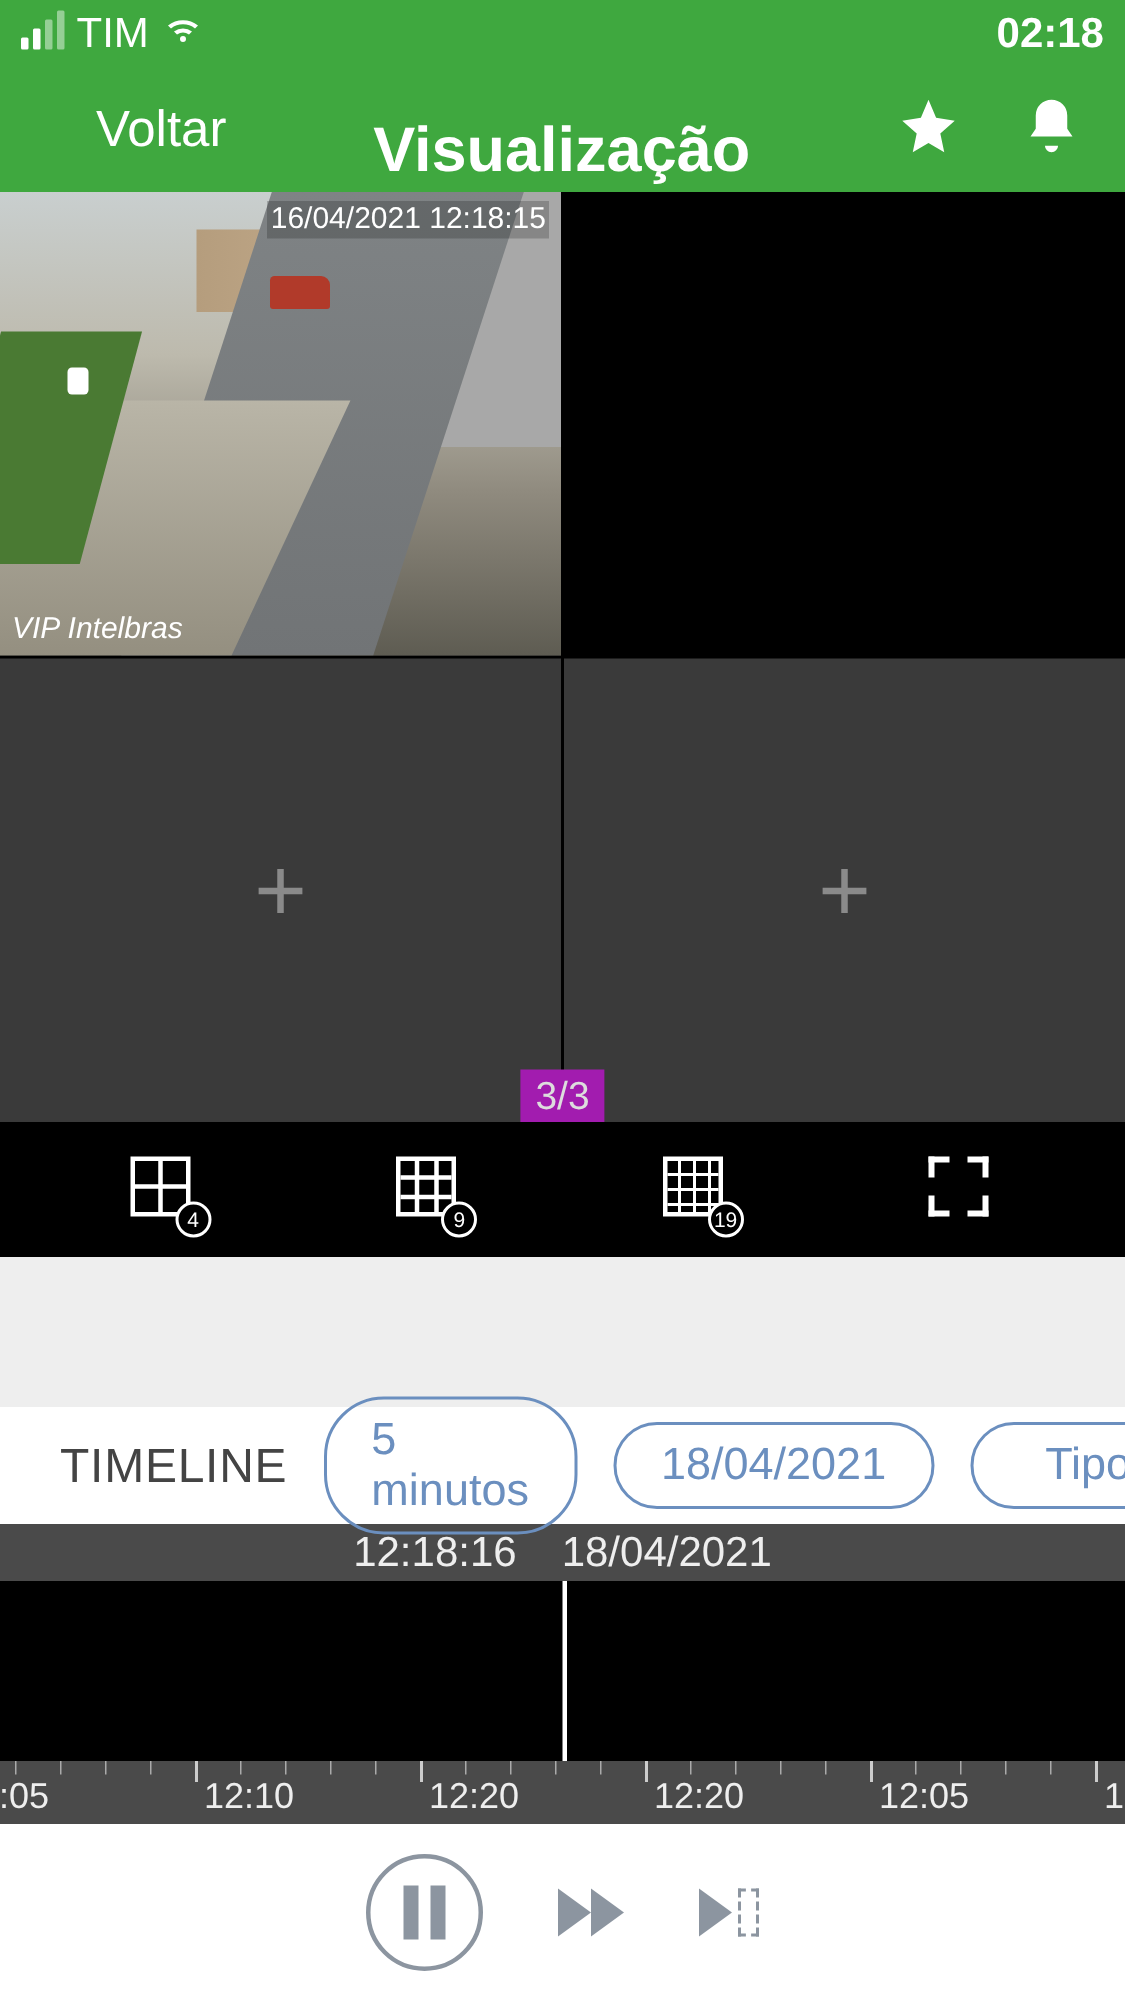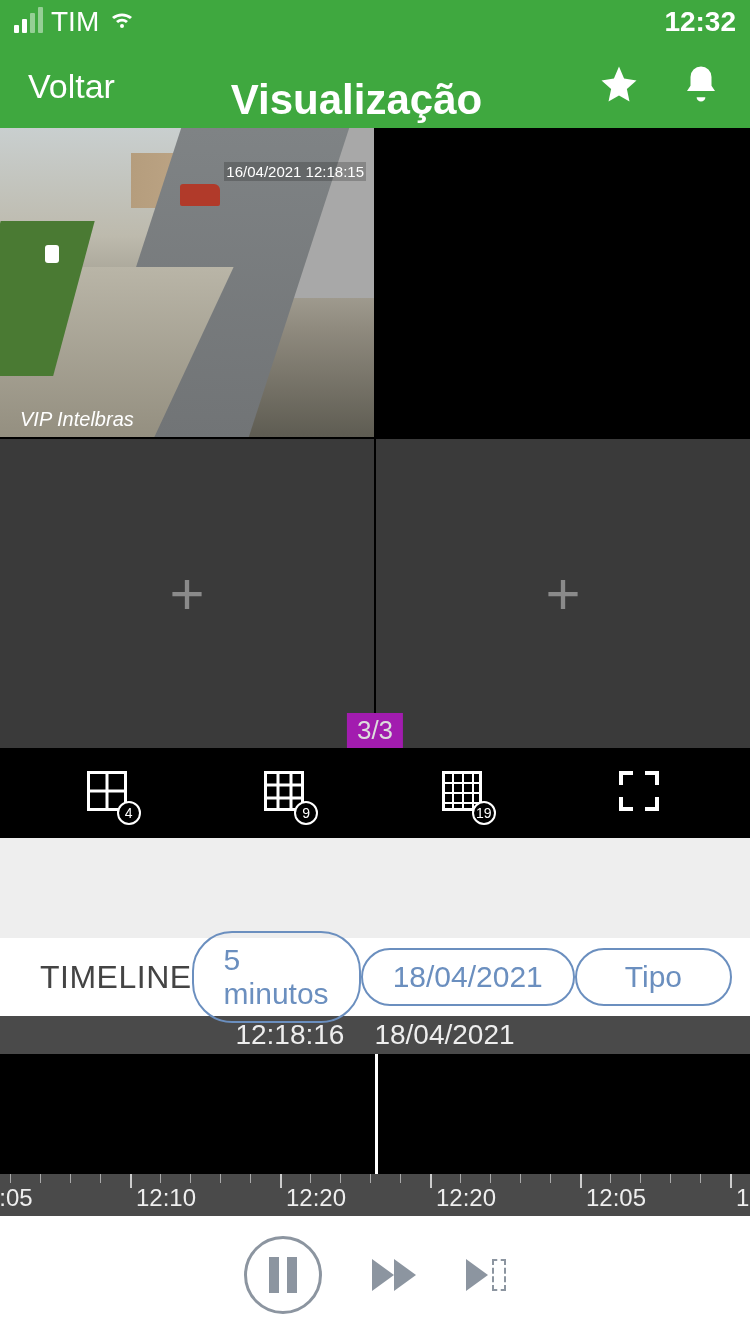--- a/index.html
+++ b/index.html
@@ -7,38 +7,38 @@
   .status-bar { height: 44px; background: #3fa83f; display: flex; align-items: center; justify-content: space-between; padding: 0 14px; color: #fff; font-size: 28px; font-weight: 500; }
   .status-left, .status-right { display: flex; align-items: center; gap: 8px; }
   .signal-bars { display: flex; align-items: flex-end; gap: 3px; height: 22px; }
   .signal-bars span { width: 5px; background: #fff; border-radius: 1px; }
   .signal-bars span.dim { background: rgba(255,255,255,0.45); }
   .battery { width: 50px; height: 24px; border: 2px solid rgba(255,255,255,0.6); border-radius: 5px; position: relative; }
   .battery::after { content:""; position:absolute; right:-6px; top:7px; width:4px; height:10px; background:rgba(255,255,255,0.6); border-radius:0 2px 2px 0; }
   .battery-fill { position:absolute; left:2px; top:2px; bottom:2px; width:14%; background:#ff3b30; border-radius:2px; }
 
   .nav-bar { height: 84px; background: #3fa83f; display: flex; align-items: center; justify-content: space-between; padding: 0 28px; color:#fff; }
-  .nav-back { font-size: 34px; font-weight: 400; }
+  .nav-back { font-size: 34px; font-weight: 400; margin-left: 36px; }
   .nav-title { font-size: 42px; font-weight: 600; margin-top: 28px; }
   .nav-actions { display:flex; gap: 40px; align-items:center; }
 
   .video-grid { height: 620px; background:#000; display:grid; grid-template-columns:1fr 1fr; grid-template-rows:1fr 1fr; gap:2px; position:relative; }
   .cell { background:#3a3a3a; position:relative; display:flex; align-items:center; justify-content:center; }
   .cell.black { background:#000; }
   .cell .plus { font-size:60px; color:#8a8a8a; font-weight:300; }
   .cam-feed { width:100%; height:100%; background:linear-gradient(180deg,#c9cfcf 0%,#bdbaad 35%,#8f8a7e 65%,#5e5c52 100%); position:relative; overflow:hidden; }
   .road { position:absolute; top:0; left:35%; width:45%; height:100%; background:linear-gradient(180deg,#7f8385 0%,#717476 100%); transform:skewX(-18deg); }
   .sidewalk { position:absolute; bottom:0; left:0; width:60%; height:55%; background:linear-gradient(180deg,#b9b5a7 0%,#948f80 100%); transform:skewX(-25deg) translateX(-30px); }
   .grass { position:absolute; left:0; top:30%; width:25%; height:50%; background:#4a7a33; transform:skewX(-15deg) translateX(-20px); }
   .car { position:absolute; top:18%; left:48%; width:40px; height:22px; background:#b13a2a; border-radius:3px 6px 2px 2px; }
   .dog { position:absolute; top:38%; left:12%; width:14px; height:18px; background:#fff; border-radius:3px; }
   .bldg { position:absolute; top:0; right:0; width:28%; height:55%; background:#a8a8a8; }
   .houses { position:absolute; top:8%; left:35%; width:50%; height:18%; background:linear-gradient(90deg,#b59d7d,#c1a98a,#a89070); }
-  .cam-ts { position:absolute; top:6px; right:8px; font-size:15px; color:#fff; background:rgba(0,0,0,0.2); padding:1px 2px;margin-top:28px; }
-  .cam-label { position:absolute; bottom:6px; left:8px; font-size:20px; color:#fff; font-style:italic;margin-left:12px; }
+  .cam-ts { position:absolute; top:6px; right:8px; font-size:20px; color:#fff; background:rgba(0,0,0,0.2); padding:1px 2px; }
+  .cam-label { position:absolute; bottom:6px; left:8px; font-size:20px; color:#fff; font-style:italic; }
   .page-ind { position:absolute; bottom:0; left:50%; transform:translateX(-50%); background:#a21caf; color:#ddd; font-size:26px; padding:2px 10px; }
 
   .layout-bar { height: 90px; background:#000; display:flex; align-items:center; justify-content:space-around; padding:0 20px; }
   .layout-btn { color:#fff; position:relative; width:44px; height:44px; }
   .grid-ico { width:40px; height:40px; border:3px solid #fff; position:relative; }
   .grid-ico::before { content:""; position:absolute; left:50%; top:0; width:3px; height:100%; background:#fff; transform:translateX(-50%);}
   .grid-ico::after { content:""; position:absolute; top:50%; left:0; height:3px; width:100%; background:#fff; transform:translateY(-50%);}
   .grid-ico.nine::before { left:33%; box-shadow:13px 0 0 #fff; width:3px; }
   .grid-ico.nine::after { top:33%; box-shadow:0 13px 0 #fff; height:3px; }
   .grid-ico.sixteen::before { left:25%; box-shadow:10px 0 0 #fff,20px 0 0 #fff; width:2px; }
@@ -46,21 +46,21 @@
   .badge { position:absolute; right:-10px; bottom:-10px; background:#000; border:2px solid #fff; border-radius:50%; width:24px; height:24px; font-size:14px; color:#fff; display:flex; align-items:center; justify-content:center; }
   .fs-ico { width:40px; height:40px; position:relative; }
   .fs-ico span { position:absolute; width:14px; height:14px; border:4px solid #fff; }
   .fs-ico .tl { top:0; left:0; border-right:none; border-bottom:none; }
   .fs-ico .tr { top:0; right:0; border-left:none; border-bottom:none; }
   .fs-ico .bl { bottom:0; left:0; border-right:none; border-top:none; }
   .fs-ico .br { bottom:0; right:0; border-left:none; border-top:none; }
 
   .spacer { height: 100px; background:#eeeeee; }
 
-  .timeline-controls { height: 78px; background:#fff; display:flex; align-items:center; padding:0 40px; }
+  .timeline-controls { height: 78px; background:#fff; display:flex; align-items:center; gap:24px; padding:0 40px; }
   .tl-label { font-size:32px; color:#444; font-weight:400; letter-spacing:0.5px; }
   .pill { border:2px solid #6b8fbf; color:#6b8fbf; border-radius:40px; padding:10px 30px; font-size:30px; }
 
   .timeline-strip { background:#fef9c3; }
   .tl-head { height:38px; background:#4a4a4a; color:#eee; font-size:28px; display:flex; justify-content:center; gap:30px; align-items:center; }
   .tl-body { height:120px; background:#000; position:relative; }
   .tl-cursor { position:absolute; left:50%; top:0; width:3px; height:100%; background:#fff; }
   .tl-ruler { height:42px; background:#4a4a4a; position:relative; color:#eee; font-size:24px; overflow:hidden; }
   .tl-ruler .tick-major { position:absolute; top:0; width:2px; height:14px; background:#ccc; }
   .tl-ruler .tick-minor { position:absolute; top:0; width:1px; height:9px; background:#aaa; }
@@ -87,21 +87,21 @@
         <span class="dim" style="height:20px"></span>
         <span class="dim" style="height:26px"></span>
     </span>
     <span>TIM</span>
     <span>
       <svg width="30" height="22" viewBox="0 0 30 22">
           <path d="M15 19a2 2 0 100-4 2 2 0 000 4zm-6-7a10 10 0 0112 0l-2 2a7 7 0 00-8 0zm-4-4a16 16 0 0120 0l-2 2a13 13 0 00-16 0z" fill="#fff"></path>
         </svg>
     </span>
   </div>
-  <div style="font-weight:600">12:32</div>
+  <div style="font-weight:600">02:18</div>
 </div>
 
 <div class="nav-bar">
   <div class="nav-back">Voltar</div>
   <div class="nav-title">Visualização</div>
   <div class="nav-actions">
     <span>
       <svg width="42" height="42" viewBox="0 0 24 24">
           <path d="M12 2l2.9 6.9L22 10l-5.5 4.9L18 22l-6-3.5L6 22l1.5-7.1L2 10l7.1-1.1z" fill="#fff"></path>
         </svg>

